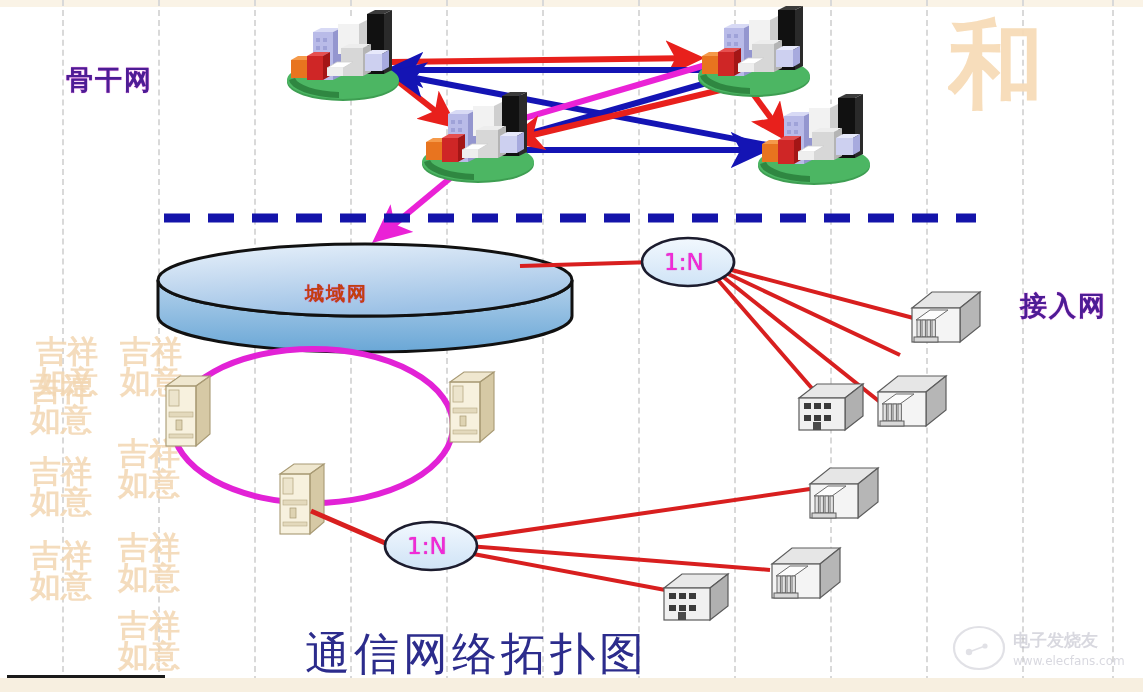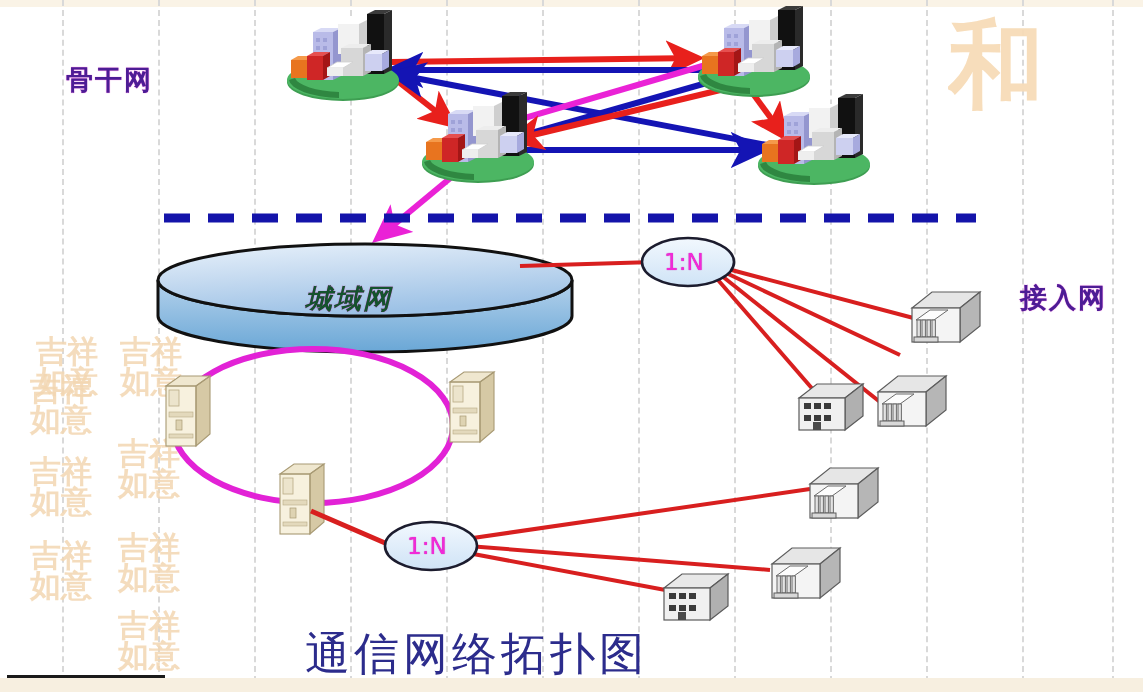--- a/index.html
+++ b/index.html
@@ -69,25 +69,24 @@
     font-family:"DejaVu Sans","Liberation Sans",sans-serif;
     font-weight:bold;
   }
   .label-pink{
     color:#4c1d95;
     font-size:27px;
     letter-spacing:2px;
     text-shadow:0 0 1px #e03ad0;
   }
   .label-man{
-    color:#14532d;
-    font-size:27px;
+    color:#c2410c;
+    font-size:19px;
     letter-spacing:2px;
     text-shadow:0 0 1px #d12ec0;
-    font-style:italic;
   }
   .title{
     position:absolute;
     left:305px;top:624px;
     color:#2c2c8c;
     font-size:45px;
     letter-spacing:4px;
     font-family:Liberation Sans, sans-serif;
     white-space:nowrap;
   }
@@ -362,25 +361,35 @@
     </g>
     <g>
       <use href="#officeBldg" x="660" y="568" width="72" height="62"></use>
     </g>
   </svg>
 
   <div class="label label-pink" style="left:66px;top:62px">骨干网</div>
 
   <div class="label label-man" style="left:305px;top:281px">城域网</div>
 
-  <div class="label label-pink" style="left:1020px;top:280px">接入网</div>
+  <div class="label label-pink" style="left:1020px;top:288px">接入网</div>
 
 
   <div class="ratio-text" style="left:664px;top:249px">1:N</div>
 
   <div class="ratio-text" style="left:407px;top:533px">1:N</div>
 
   <div class="title">通信网络拓扑图</div>
 
+  <div class="wm-logo">
+    <svg width="186" height="56" viewBox="0 0 186 56">
+      <ellipse cx="28" cy="28" rx="25" ry="21" fill="none" stroke="#c9c9d2" stroke-width="2.2"></ellipse>
+      <circle cx="18" cy="32" r="3.2" fill="#c9c9d2"></circle>
+      <circle cx="34" cy="26" r="2.6" fill="#c9c9d2"></circle>
+      <line x1="18" y1="32" x2="34" y2="26" stroke="#c9c9d2" stroke-width="1.6"></line>
+      <text x="62" y="26" font-family="'DejaVu Sans','Liberation Sans',sans-serif" font-size="17" fill="#b9b9c6" font-weight="bold">电子发烧友</text>
+      <text x="62" y="45" font-family="'DejaVu Sans','Liberation Sans',sans-serif" font-size="12" fill="#b9b9c6">www.elecfans.com</text>
+    </svg>
+  </div>
 
   <div class="band-bottom"></div>
   <div class="rule-bottom"></div>
 </div>
 
 </body></html>

